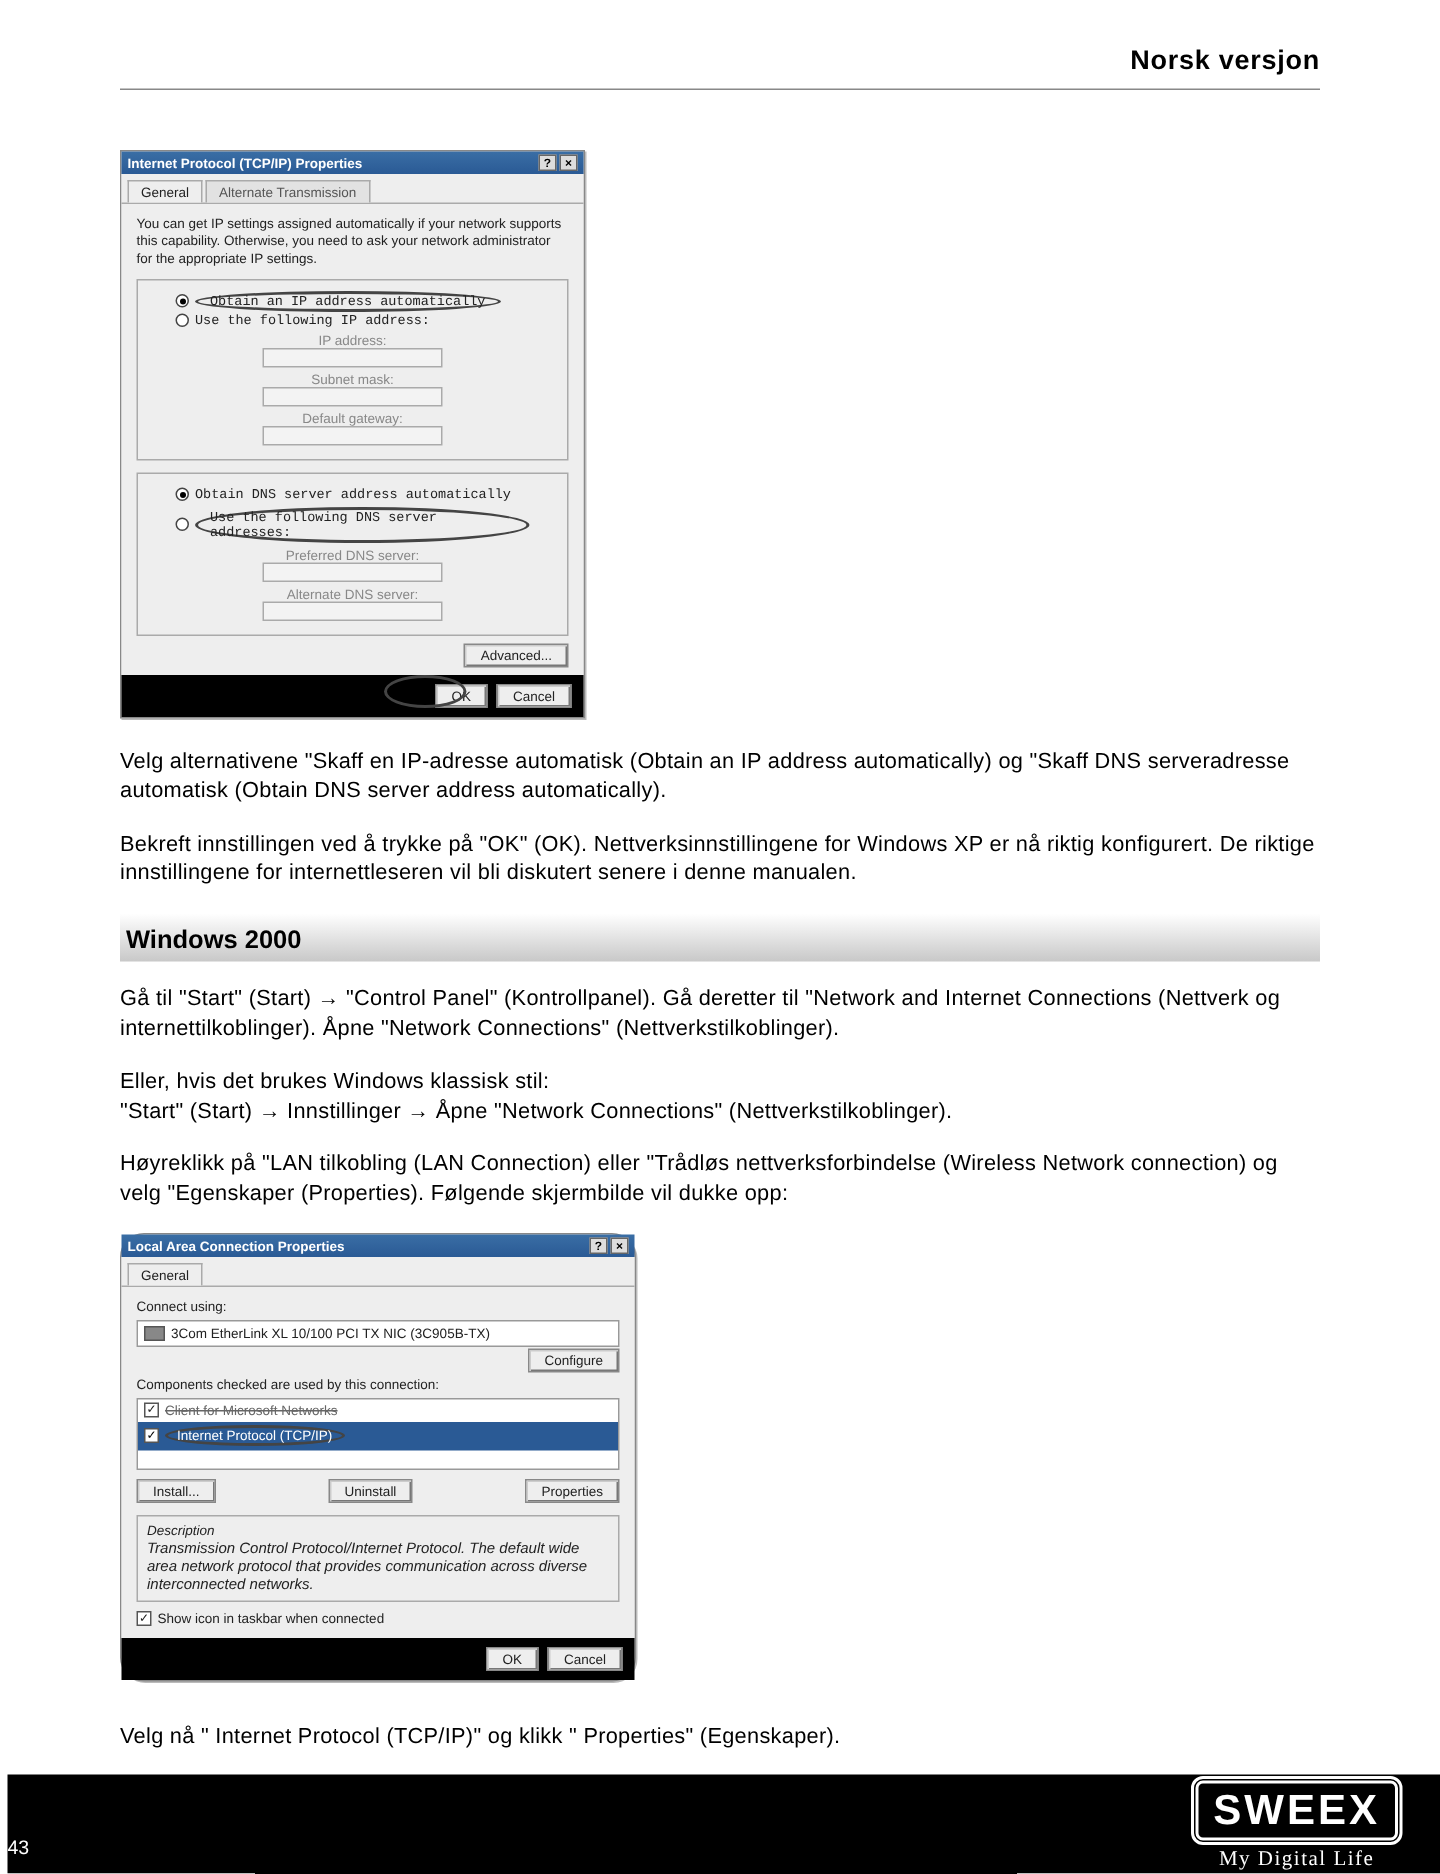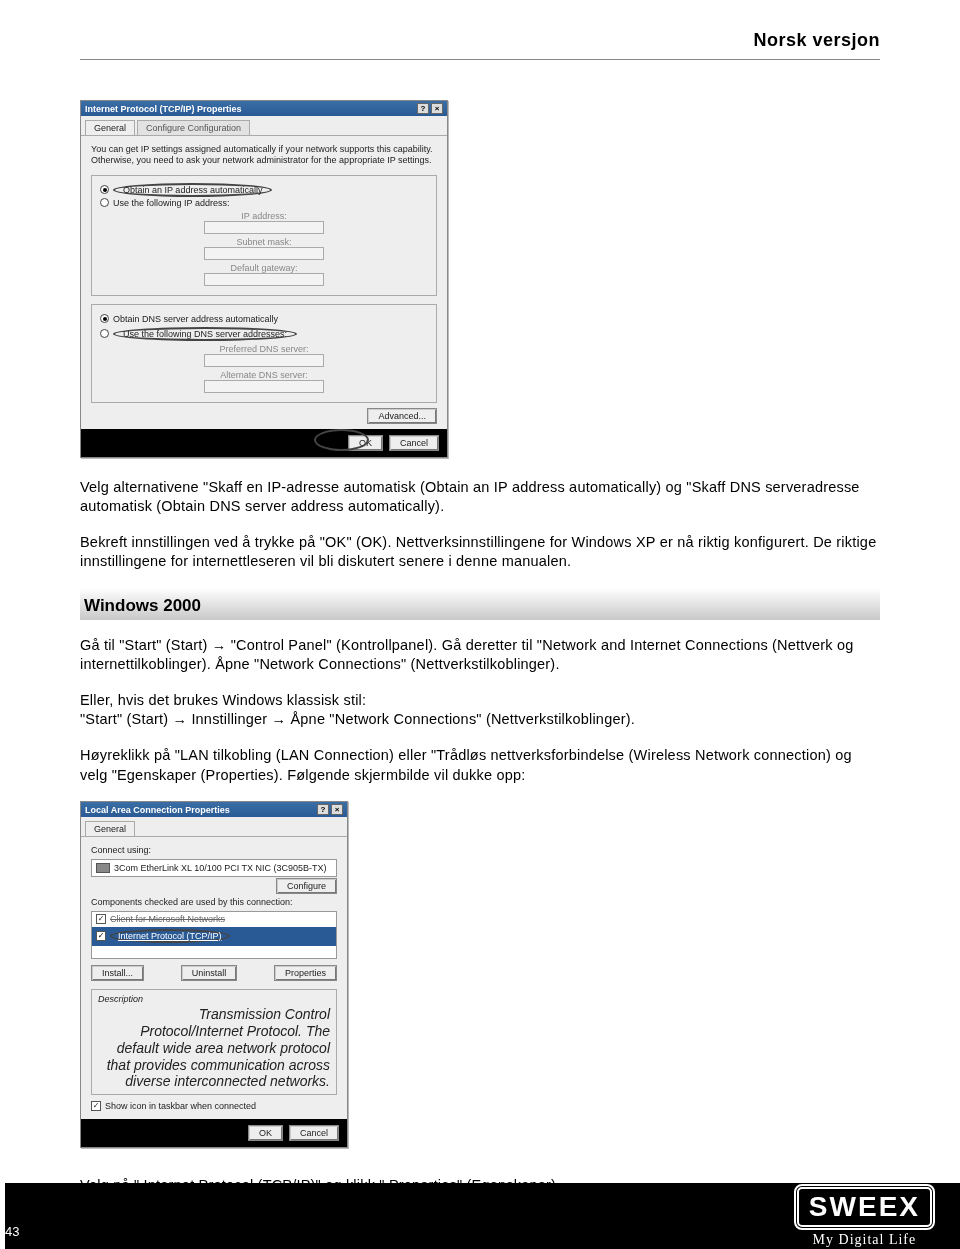--- a/index.html
+++ b/index.html
@@ -24,21 +24,21 @@
   }
   .header-rule {
     border: 0;
     border-top: 1px solid #888;
     margin-bottom: 40px;
   }
   
   .dlg {
     border: 1px solid #888;
     background: #eee;
-    width: 368px;
+    width: 310px;
     font-size: 9px;
     color: #222;
     margin-bottom: 20px;
     box-shadow: 1px 1px 0 #bbb;
   }
   .dlg-title {
     display: flex;
     justify-content: space-between;
     align-items: center;
     background: linear-gradient(#3a6ea5,#2a5a95);
@@ -50,47 +50,47 @@
   .dlg-title .winbtn {
     width: 12px; height: 11px; background:#ddd; border:1px solid #666;
     font-size:8px; line-height:9px; text-align:center; color:#000;
   }
   .tabs { display:flex; padding: 4px 4px 0 4px; background:#eee; border-bottom:1px solid #aaa;}
   .tab { background:#eee; border:1px solid #aaa; border-bottom:none; padding:2px 8px; font-size:9px; margin-right:2px;}
   .tab.inactive { background:#e2e2e2; color:#555;}
   .dlg-body { padding: 8px 10px; background:#eee; }
   .dlg .note { font-size:9px; line-height:1.25; margin-bottom:8px;}
   .group { border:1px solid #aaa; padding:6px 8px; margin-bottom:8px; background:#eee;}
-  .radio-row { display:flex; align-items:center; gap:4px; margin:3px 0;}
+  .radio-row { display:flex; align-items:center; gap:4px; margin:3px 17px;font-family:Liberation Mono, monospace;}
   .radio { width:9px; height:9px; border-radius:50%; border:1px solid #444; background:#fff; position:relative; flex-shrink:0;}
   .radio.checked::after { content:""; position:absolute; left:1.5px; top:1.5px; width:4px; height:4px; border-radius:50%; background:#000;}
   .ipfield-row { display:flex; align-items:center; justify-content:space-between; margin:3px 0;flex-direction:column;}
   .ipfield-row .lbl { color:#888; font-size:9px;}
   .ipbox { width:120px; height:13px; border:1px solid #aaa; background:#fff;}
   .ipbox.disabled { background:#f3f3f3;}
   .ring-ok-dlg1 { position:absolute; border:2px solid #444; border-radius:50%; width:55px; height:22px; pointer-events:none;}
   .btnrow { display:flex; justify-content:flex-end; gap:6px; padding:6px 8px; background:#000000;}
   .btn { border:1px solid #888; background:#eee; padding:2px 10px; font-size:9px; box-shadow:1px 1px 0 #ccc inset,-1px -1px 0 #777 inset;}
   .para { font-size:14.5px; line-height:1.35; margin: 16px 0; letter-spacing:0.2px;}
   .section-head {
     background: linear-gradient(#fff,#c8c8c8);
     font-size: 17px;
     font-weight: bold;
     padding: 8px 0 4px 4px;
     margin: 16px 0 12px 0;
     color:#000;
   }
   
-  .dlg2 { width:268px; margin-bottom:28px;}
+  .dlg2 { width:344px; margin-bottom:28px;border-radius:16px;}
   .connectbox { border:1px solid #999; background:#fff; padding:3px 4px; display:flex; align-items:center; gap:4px; margin:4px 0;}
   .nic-icon { width:14px; height:10px; background:#888; border:1px solid #555;}
   .listbox { border:1px solid #999; background:#fff; height:48px; margin:4px 0; overflow:hidden;}
   .listrow { display:flex; align-items:center; gap:4px; padding:2px 4px; border-bottom: 1px dotted transparent;}
   .listrow .chk { width:10px; height:10px; border:1px solid #555; background:#fff; font-size:8px; line-height:8px; text-align:center;}
-  .listrow .ring { border:2px solid #444; border-radius:50%; padding:0 6px;text-decoration:underline;}
+  .listrow .ring { border:2px solid #444; border-radius:50%; padding:0 6px;}
   .listrow.sel { background:#2a5a95; color:#fff;}
   .descgroup { border:1px solid #aaa; padding:4px 6px; margin-top:8px;font-style:italic;}
   .chkrow { display:flex; align-items:center; gap:4px; margin-top:6px;}
   
   .footer {
     position:absolute; left:5px; bottom:0; width:960px; height:66px;
     background:#000; display:flex; justify-content:flex-end; align-items:center;
     padding-right:30px;
   }
   .page-num { position:absolute; left:0; right:0; text-align:left; color:#fff; font-size:13px; bottom:10px;}
@@ -113,21 +113,21 @@
   <div class="dlg pos-rel">
     <div class="dlg-title">
       <span>Internet Protocol (TCP/IP) Properties</span>
       <span class="winbtns">
         <span class="winbtn">?</span>
         <span class="winbtn">×</span>
       </span>
     </div>
     <div class="tabs">
       <div class="tab">General</div>
-      <div class="tab inactive">Configure Configuration</div>
+      <div class="tab inactive">Alternate Transmission</div>
     </div>
     <div class="dlg-body pos-rel">
       <div class="note">You can get IP settings assigned automatically if your network supports this capability. Otherwise, you need to ask your network administrator for the appropriate IP settings.</div>
 
       <div class="group pos-rel">
         <div class="radio-row">
           <span class="radio checked"></span>
           <span style="position:relative;"><span style="border:2px solid #444; border-radius:50%; padding:0 8px;"><span>Obtain an IP address automatically</span></span></span>
         </div>
         <div class="radio-row">
@@ -221,21 +221,21 @@
           <span class="ring"><span>Internet Protocol (TCP/IP)</span></span>
         </div>
       </div>
       <div style="display:flex; justify-content:space-between; margin-top:6px;">
         <span class="btn">Install...</span>
         <span class="btn">Uninstall</span>
         <span class="btn">Properties</span>
       </div>
       <div class="descgroup">
         <div style="font-size:9px; margin-bottom:2px;">Description</div>
-        <div style="font-size:14px; line-height:1.2;text-align:right;">Transmission Control Protocol/Internet Protocol. The default wide area network protocol that provides communication across diverse interconnected networks.</div>
+        <div style="font-size:10px; line-height:1.2;">Transmission Control Protocol/Internet Protocol. The default wide area network protocol that provides communication across diverse interconnected networks.</div>
       </div>
       <div class="chkrow">
         <span class="chk" style="width:10px;height:10px;border:1px solid #555;background:#fff;font-size:8px;line-height:8px;text-align:center;">✓</span>
         <span>Show icon in taskbar when connected</span>
       </div>
     </div>
     <div class="btnrow">
       <span class="btn">OK</span>
       <span class="btn">Cancel</span>
     </div>

